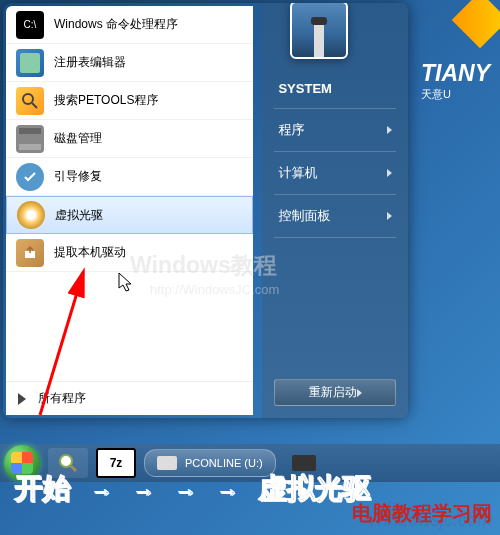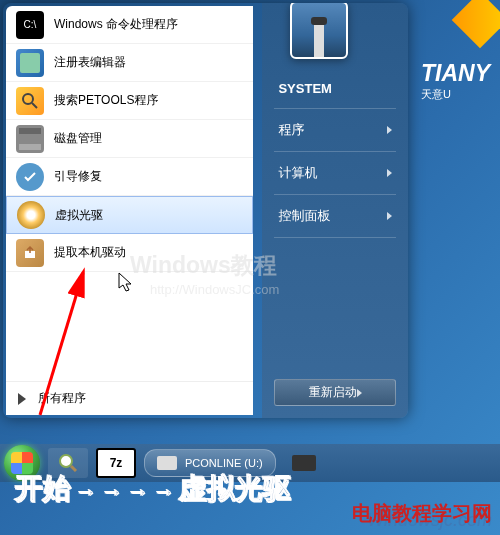--- a/index.html
+++ b/index.html
@@ -261,21 +261,21 @@
       position: absolute;
       top: 470px;
       left: 15px;
       font-size: 28px;
       font-weight: bold;
       color: #1a4a8a;
       -webkit-text-stroke: 1px #fff;
       text-shadow: 1px 1px 0 #fff, -1px -1px 0 #fff;
       display: flex;
       align-items: center;
-      gap: 4px;
+      gap: 20px;
       font-family: Liberation Serif, serif;
     }
     .guide-arrow { color: #1a4a8a; font-size: 22px; }
     .wm-bottom {
       position: absolute;
       bottom: 4px;
       right: 8px;
       font-size: 18px;
       font-style: italic;
       color: rgba(70,110,170,0.5);

